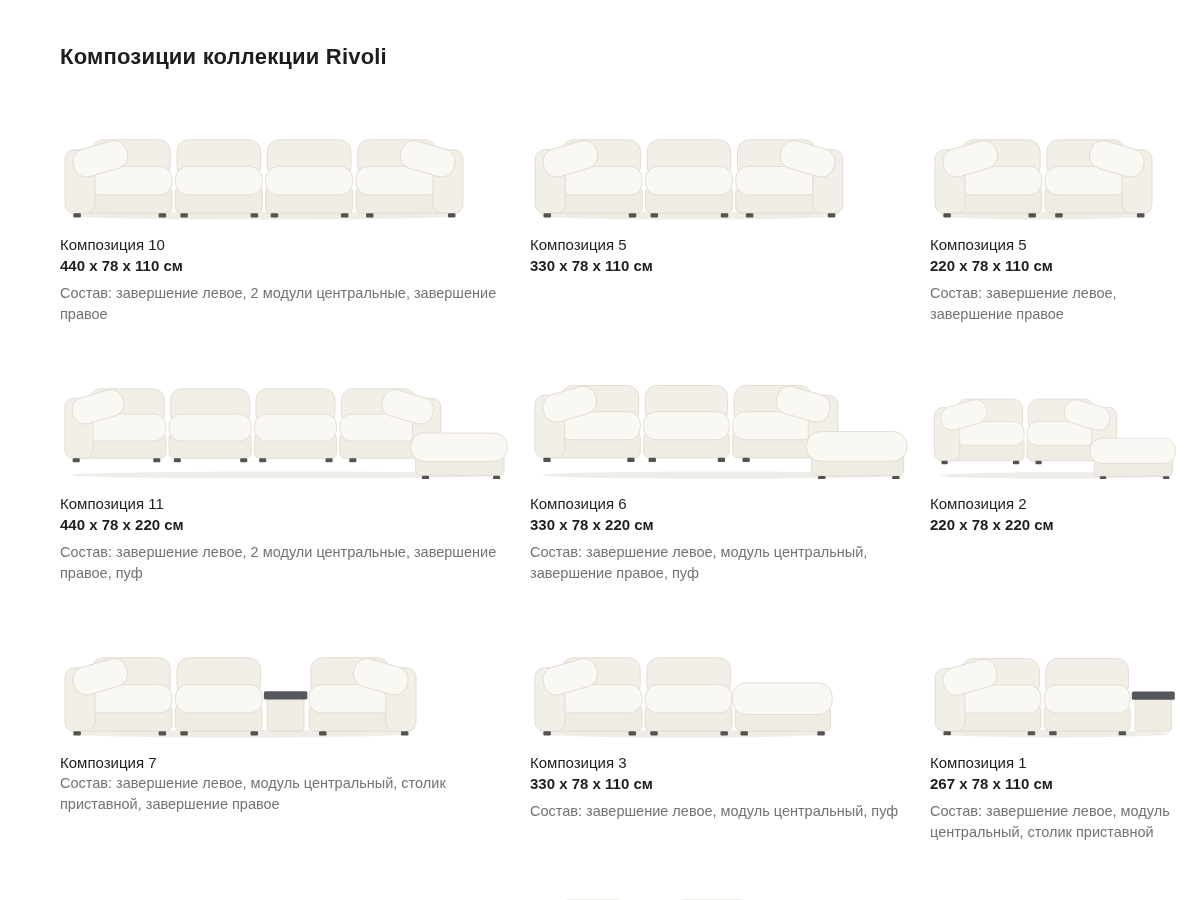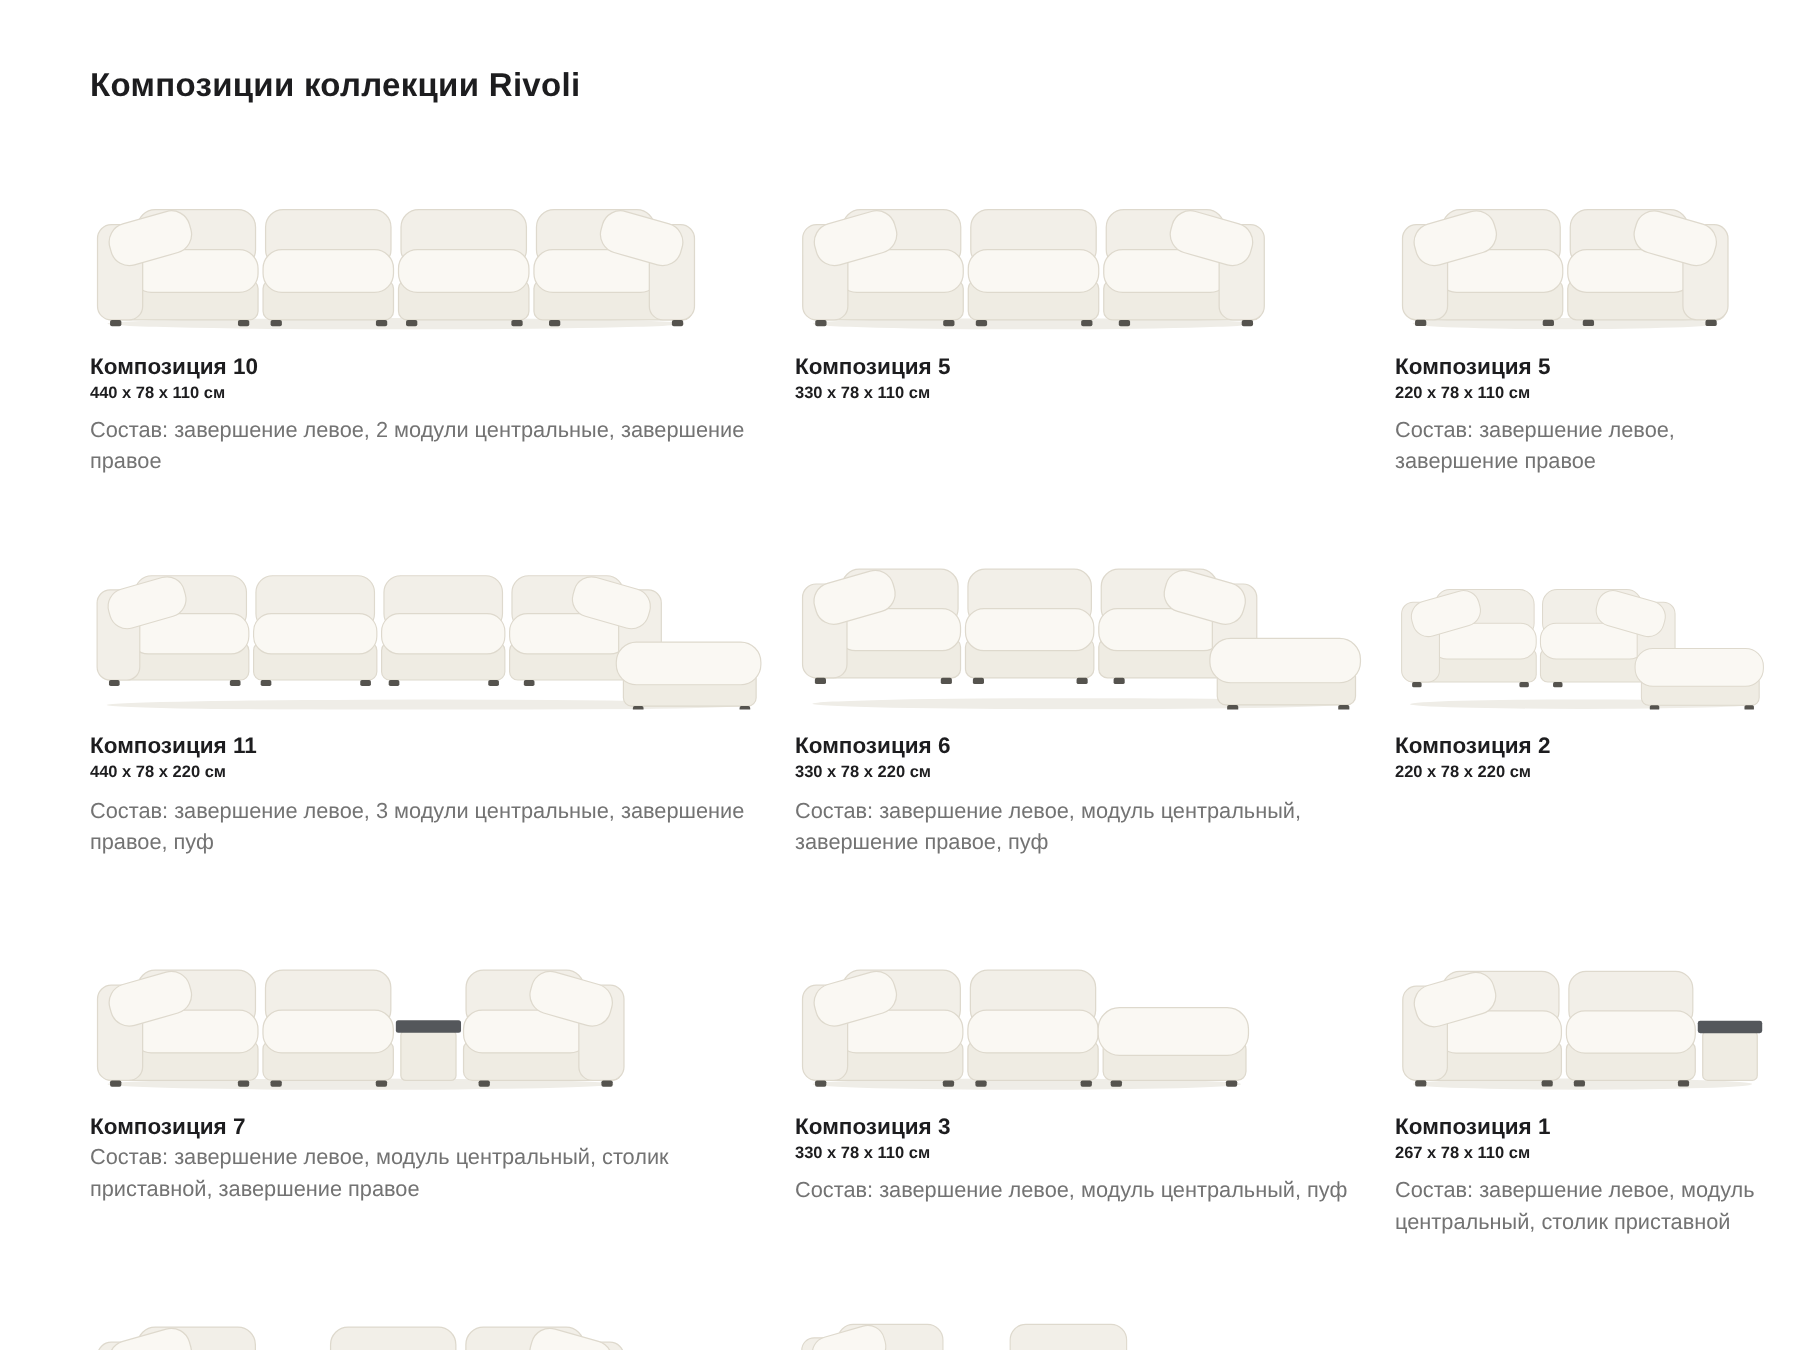--- a/index.html
+++ b/index.html
@@ -4,22 +4,22 @@
 <style>
   html,body{margin:0;padding:0;background:#ffffff;color:#1d1d1f;
     font-family:"Liberation Sans",sans-serif;}
   .page{width:1200px;min-height:900px;box-sizing:border-box;}
   h1{font-size:22px;font-weight:700;margin:0;padding:44px 60px 38px 60px;letter-spacing:.2px;}
   .grid{display:grid;grid-template-columns:452px 382px 1fr;column-gap:18px;row-gap:42px;
     padding:0 20px 48px 60px;align-items:start;}
   .card{min-width:0;}
   .img{height:112px;display:flex;align-items:flex-end;margin-bottom:14px;}
   .img svg{max-width:100%;height:auto;display:block;}
-  .name{font-size:15px;font-weight:700;line-height:1.4;margin:0;}
-  .dims{font-size:11px;font-weight:700;line-height:1.4;margin:0 0 7px 0;}
+  .name{font-size:15px;font-weight:400;line-height:1.4;margin:0;}
+  .dims{font-size:15px;font-weight:700;line-height:1.4;margin:0 0 7px 0;}
   .desc{font-size:14.5px;line-height:1.45;color:#737373;margin:0;}
 </style>
 </head>
 <body>
 
 <div class="page">
   <h1>Композиции коллекции Rivoli</h1>
 
   <div class="grid" id="grid">
 
@@ -165,21 +165,21 @@
               <rect x="464" y="108" width="9" height="5" rx="1.5" fill="#55534e"></rect>
               <rect x="450" y="100" width="112" height="30" rx="7" fill="#efece3" stroke="#ded9cd" stroke-width="1"></rect>
               <rect x="444" y="76" width="122" height="36" rx="17" fill="#faf8f3" stroke="#ded9cd" stroke-width="1"></rect>
               <rect x="458" y="130" width="9" height="5" rx="1.5" fill="#55534e"></rect>
               <rect x="548" y="130" width="9" height="5" rx="1.5" fill="#55534e"></rect>
             </svg>
       </figure>
     </div>
     <h3 class="name">Композиция 11</h3>
     <div class="dims">440 x 78 x 220 см</div>
-    <p class="desc">Состав: завершение левое, 3 модули центральные, завершение правое, пуф</p>
+    <p class="desc">Состав: завершение левое, 2 модули центральные, завершение правое, пуф</p>
   </article>
 
   <article class="card">
     <div class="img">
       <figure style="margin:0">
         <svg xmlns="http://www.w3.org/2000/svg" viewBox="0 0 464 134" height="112" width="388">
               <ellipse cx="232" cy="129" rx="218" ry="4.5" fill="#efede7"></ellipse>
               <rect x="38" y="20" width="94" height="46" rx="14" fill="#f2efe8" stroke="#ded9cd" stroke-width="1"></rect>
               <rect x="10" y="76" width="124" height="32" rx="7" fill="#efece3" stroke="#ded9cd" stroke-width="1"></rect>
               <rect x="34" y="52" width="100" height="34" rx="15" fill="#faf8f3" stroke="#ded9cd" stroke-width="1"></rect>

